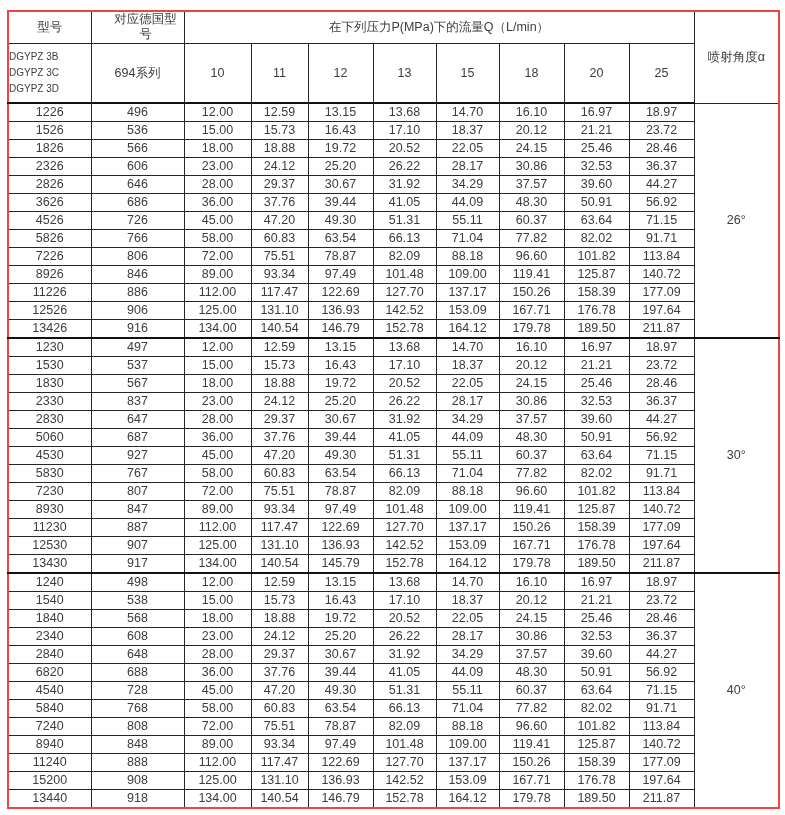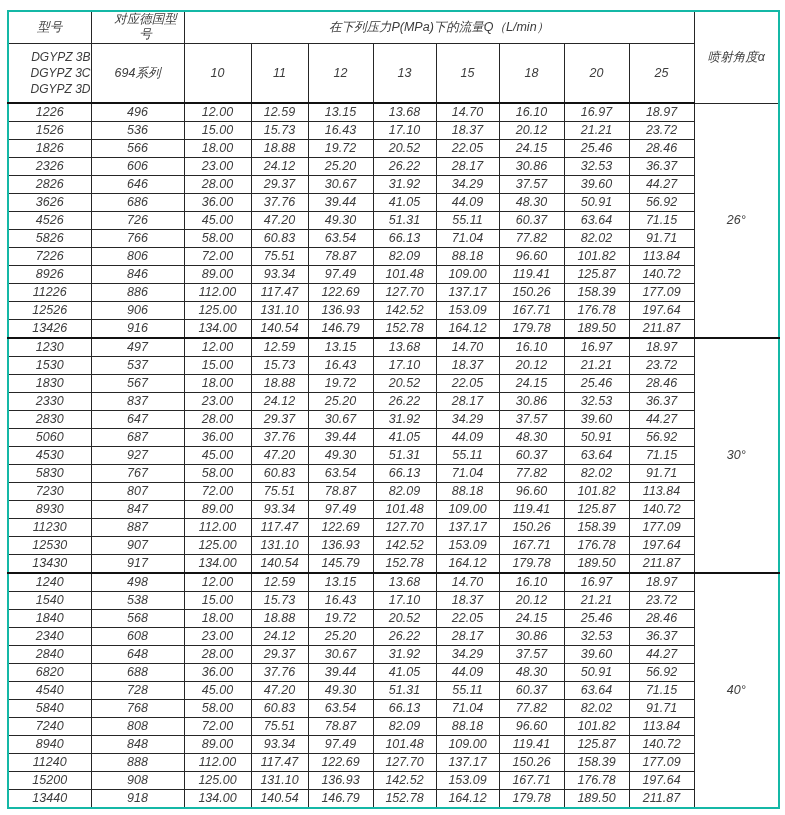--- a/index.html
+++ b/index.html
@@ -13,22 +13,21 @@
   }
   .table-wrap {
     position: absolute;
     left: 7px;
     top: 10px;
   }
   table.spec-table {
     border-collapse: collapse;
     table-layout: fixed;
     width: 771px;
-    border: 2px solid #14b8a6;
-    font-style: italic;
+    border: 2px solid #ef4444;
   }
   table.spec-table td {
     border: 1px solid #262626;
     text-align: center;
     vertical-align: middle;
     padding: 0;
     font-size: 12.5px;
     line-height: 17px;
     color: #3c3c3c;
     overflow: hidden;
@@ -40,22 +39,22 @@
   .german-label-inner {
     display: inline-block;
     width: 70px;
     line-height: 15px;
     white-space: normal;
     text-align: center;
     margin-left: 16px;
   }
   .model-series div {
     line-height: 16px;
-    font-size: 12px;
-    text-align: right;
+    font-size: 10px;
+    text-align: left;
   }
   tbody td { height: 17px; }
   tbody tr.block-start td { border-top: 2px solid #111111; margin-top: 40px; }
   td.angle-cell { font-size: 13px; }
 </style>
 </head>
 <body>
 
 <div class="table-wrap">
   <table class="spec-table">

